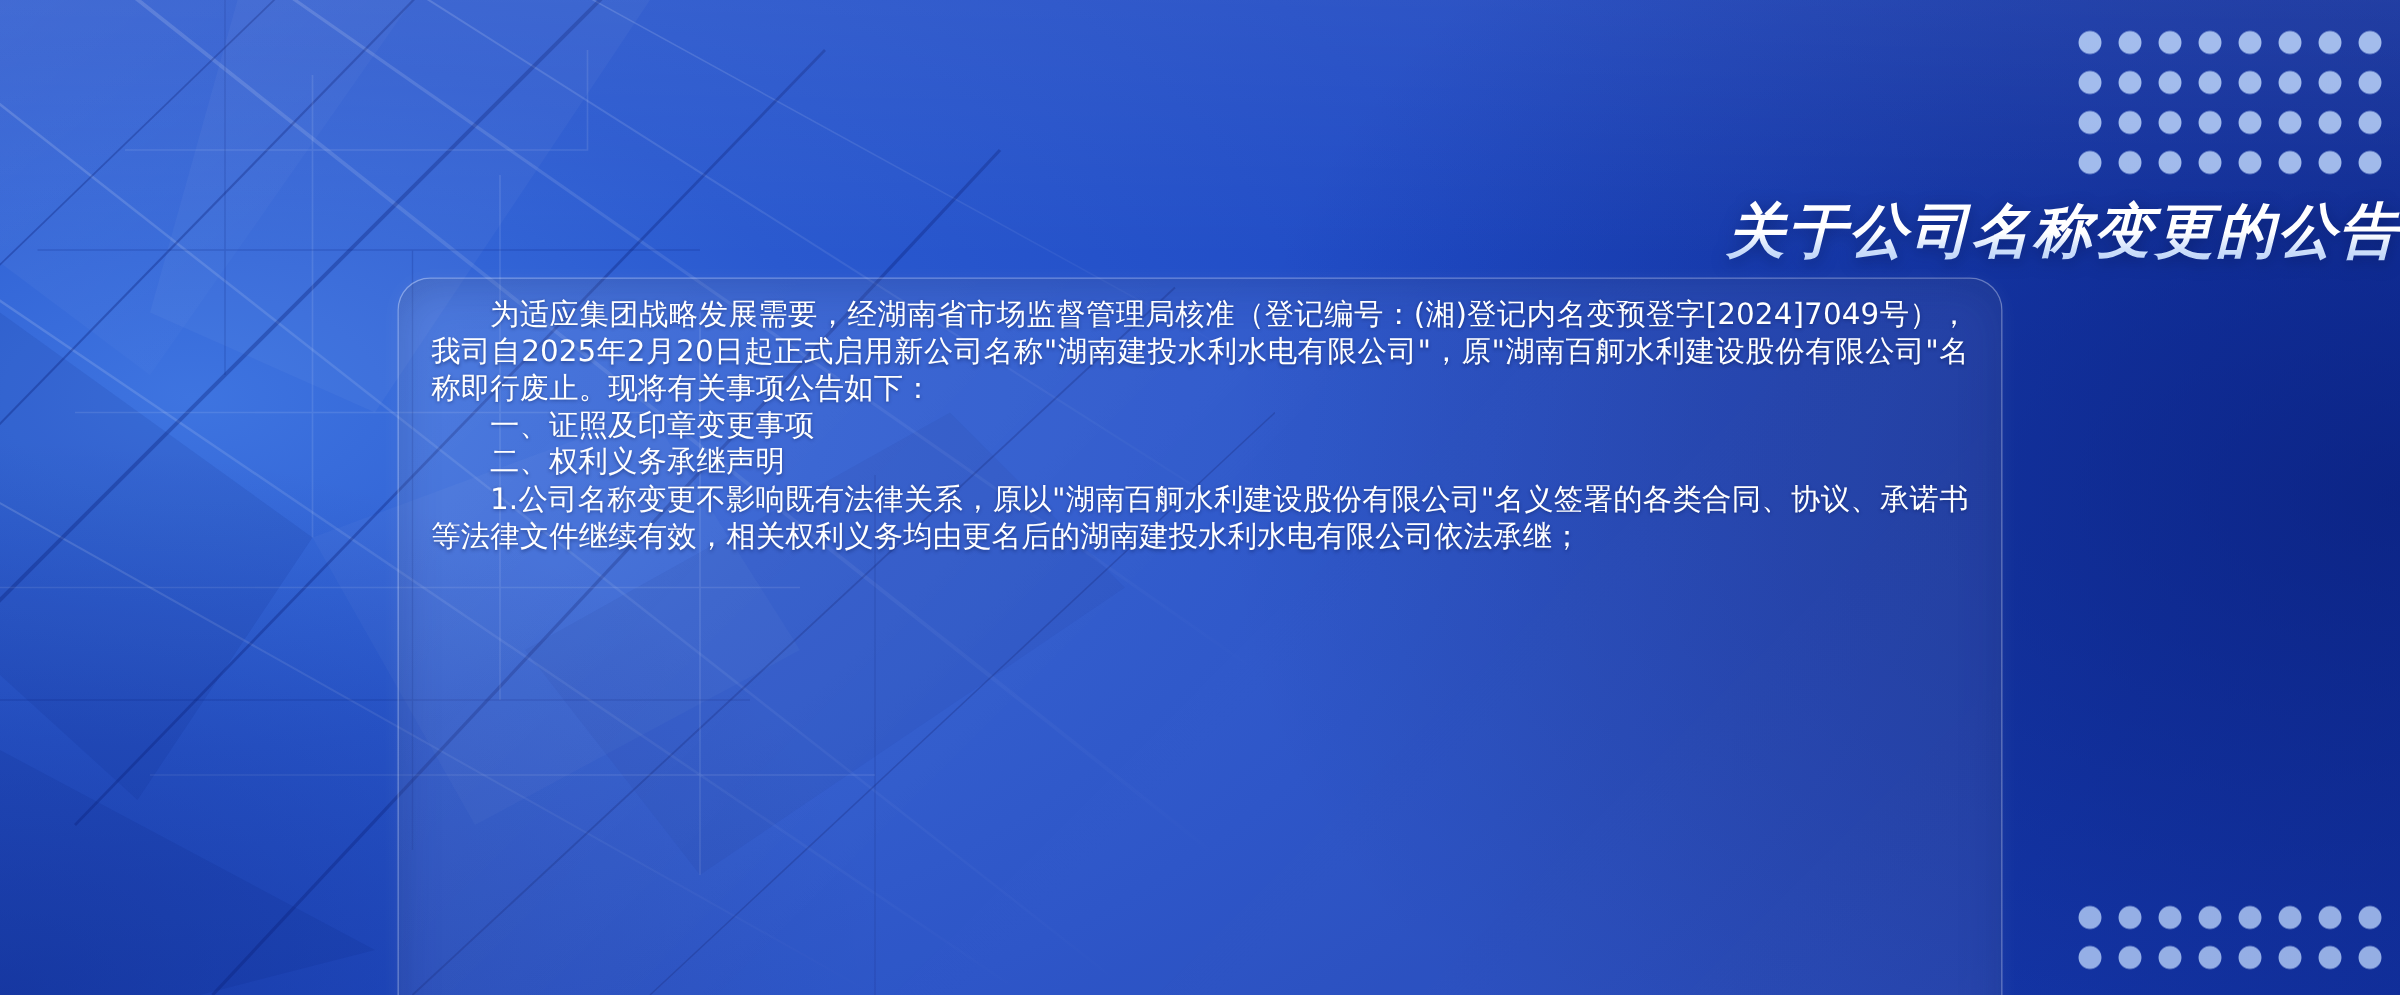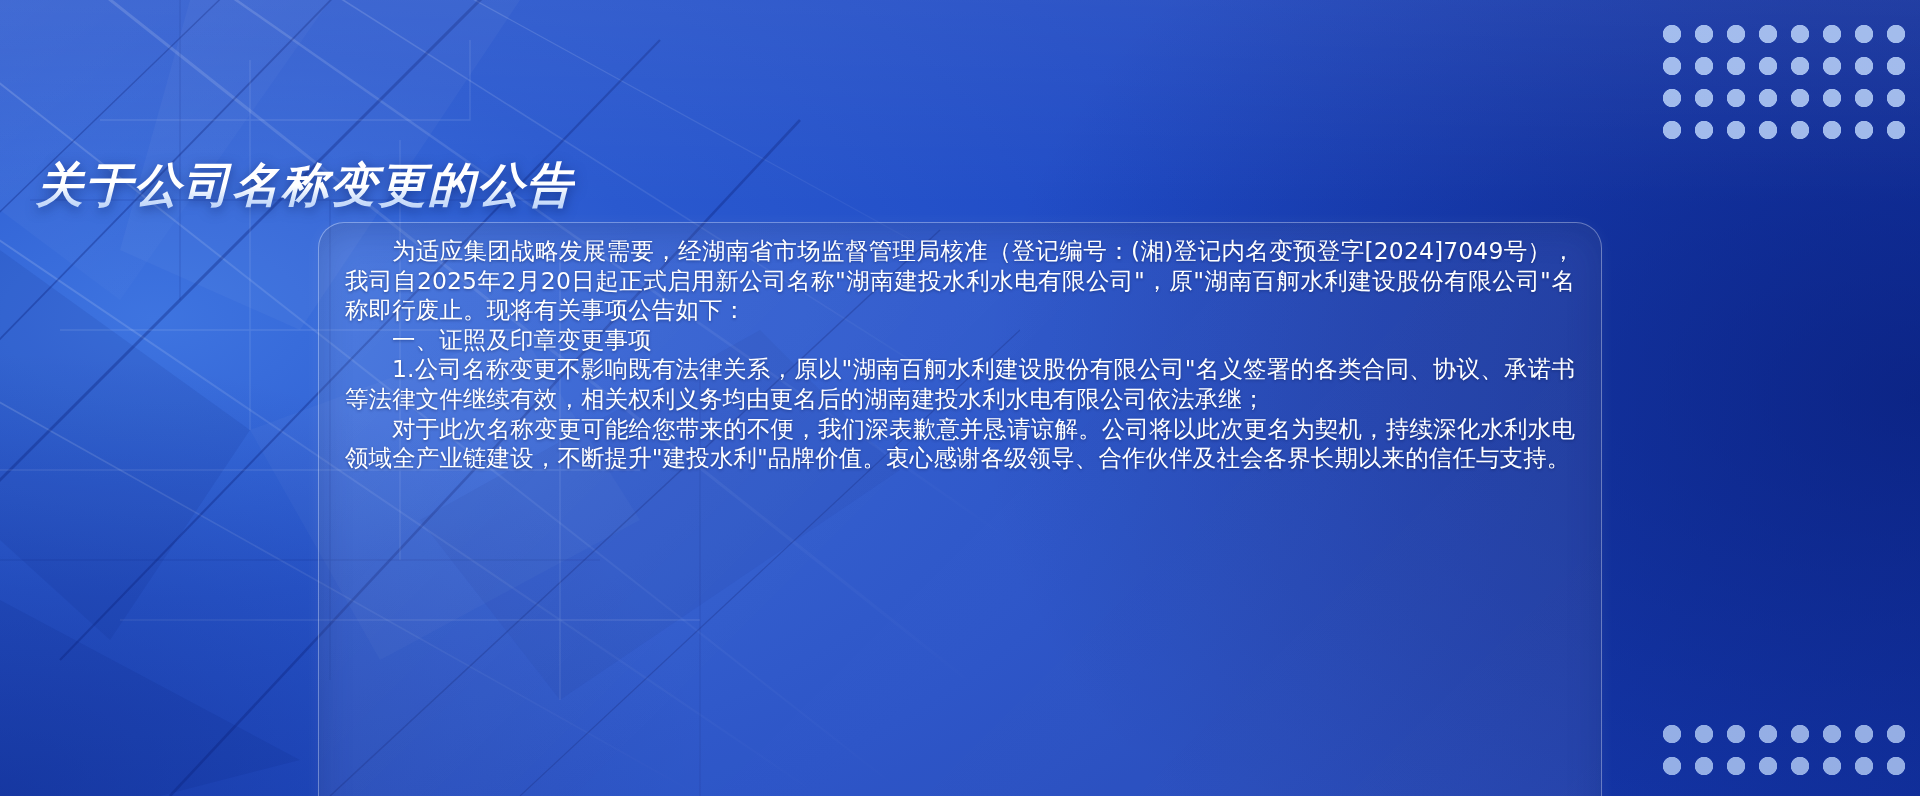--- a/index.html
+++ b/index.html
@@ -44,24 +44,23 @@
   .dotgrid.br{
     right:8px;bottom:10px;
     width:256px;height:68px;
     background-size:32px 32px;
     background-position:0 0;
     opacity:.92;
   }
 
   
   .title-zone{
-    position:absolute;left:0;right:16px;top:128px;
-    text-align:left;
+    position:absolute;left:0;right:0;top:128px;
+    text-align:right;
     z-index:6;
-    padding-left:36px;
   }
   .title{
     display:inline-block;
     font-size:47px;
     line-height:1.1;
     font-weight:700;
     font-style:italic;
     letter-spacing:2px;
     color:#ffffff;
     background:linear-gradient(180deg,#ffffff 0%,#ffffff 52%,#cfe0fb 78%,#b9d1f8 100%);
@@ -185,19 +184,19 @@
   <div class="dotgrid br"></div>
 
   <div class="title-zone">
     <h1 class="title">关于公司名称变更的公告</h1>
   </div>
 
   <div class="panel">
     <div class="panel-inner body-text">
       <p class="p indent">为适应集团战略发展需要，经湖南省市场监督管理局核准（登记编号：(湘)登记内名变预登字[2024]7049号），我司自2025年2月20日起正式启用新公司名称"湖南建投水利水电有限公司"，原"湖南百舸水利建设股份有限公司"名称即行废止。现将有关事项公告如下：</p>
       <p class="p head">一、证照及印章变更事项</p>
+      <p class="p head">二、权利义务承继声明</p>
       <p class="p indent">1.公司名称变更不影响既有法律关系，原以"湖南百舸水利建设股份有限公司"名义签署的各类合同、协议、承诺书等法律文件继续有效，相关权利义务均由更名后的湖南建投水利水电有限公司依法承继；</p>
-      <p class="p indent">对于此次名称变更可能给您带来的不便，我们深表歉意并恳请谅解。公司将以此次更名为契机，持续深化水利水电领域全产业链建设，不断提升"建投水利"品牌价值。衷心感谢各级领导、合作伙伴及社会各界长期以来的信任与支持。</p>
 
     </div>
   </div>
 
 </div>
 
 </body></html>

